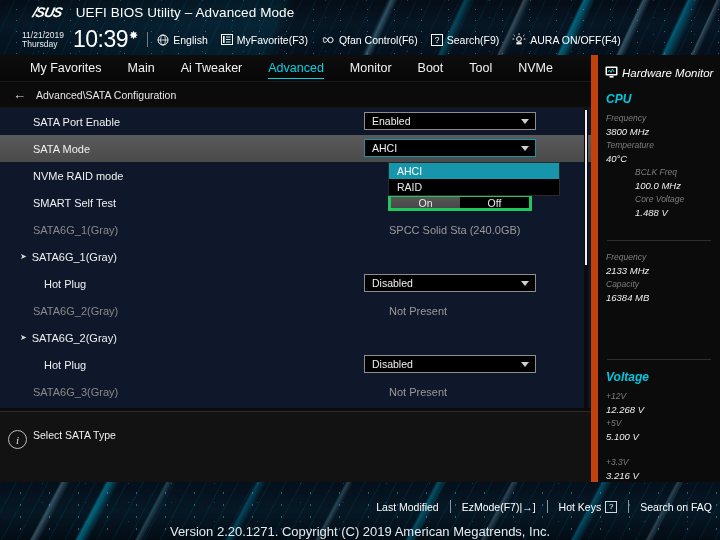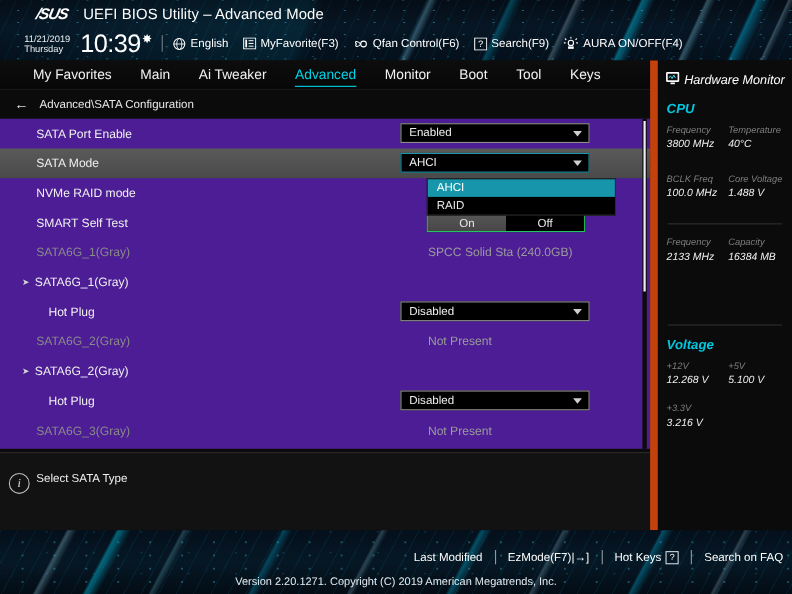--- a/index.html
+++ b/index.html
@@ -65,21 +65,21 @@
 
   
   .crumb {
     position:absolute; left:0; top:82px; width:591px; height:26px;
     display:flex; align-items:center; background:#0b0b0b; border-bottom:1px solid #161616;
   }
   .crumb-arrow { margin-left:13px; color:#ddd; font-size:13px; line-height:1; }
   .crumb-txt { margin-left:10px; color:#e6e6e6; font-size:10.5px; }
 
   
-  .pane { position:absolute; left:0; top:108px; width:591px; height:300px; background:#4c1d95; overflow:hidden; }
+  .pane { position:absolute; left:0; top:108px; width:591px; height:300px; background:#0f172a; overflow:hidden; }
   .row { position:relative; height:27px; display:flex; align-items:center; }
   .row.sel { background:linear-gradient(180deg,#5a5a5a,#4a4a4a); }
   .lbl { font-size:11px; color:#f0f0f0; white-space:nowrap; }
   .lbl.ind1 { margin-left:33px; }
   .lbl.ind2 { margin-left:44px; }
   .lbl.gray { color:#8a8a8a; }
   .tri { color:#d8d8d8; font-size:8px; margin-left:20px; margin-right:5px; }
   .valtxt { position:absolute; left:389px; font-size:11px; color:#9a9a9a; }
 
   .ddl {
@@ -88,21 +88,21 @@
     display:flex; align-items:center; justify-content:space-between; padding:0 6px 0 7px;
   }
   .ddl.focus { border-color:#1f94a8; }
   .ddl span.v { color:#efefef; font-size:10.5px; }
   .ddl .caret { width:0;height:0;border-left:4px solid transparent;border-right:4px solid transparent;border-top:5px solid #cfcfcf; }
 
   .ddopen { position:absolute; left:388px; width:172px; background:#000; border:1px solid #2a2a2a; z-index:9; }
   .ddopen .opt { height:16px; display:flex; align-items:center; padding-left:8px; font-size:10.5px; color:#e8e8e8; }
   .ddopen .opt.hi { background:#1795ab; color:#fff; }
 
-  .toggle { position:absolute; left:388px; width:144px; height:17px; display:flex; border:1px solid #22c55e; background:#000; }
+  .toggle { position:absolute; left:388px; width:144px; height:17px; display:flex; border:3px solid #22c55e; background:#000; }
   .toggle div { flex:1; display:flex; align-items:center; justify-content:center; font-size:10.5px; color:#e8e8e8; }
   .toggle div.on { background:linear-gradient(180deg,#565656,#474747); }
 
   
   .sbar { position:absolute; left:584px; top:108px; width:4px; height:300px; background:#0b0b0b; }
   .sthumb { position:absolute; left:585px; top:110px; width:2px; height:155px; background:#efefef; }
 
   
   .infobar { position:absolute; left:0; top:411px; width:591px; height:71px; background:#121212; border-top:1px solid #2b2b2b; }
   .info-ico {
@@ -110,21 +110,21 @@
     border:1px solid #bdbdbd; color:#e6e6e6; font-size:11px; font-style:italic;
     display:flex; align-items:center; justify-content:center; font-family:"Liberation Serif", serif;
   }
   .info-txt { position:absolute; left:33px; top:17px; color:#f0f0f0; font-size:10.5px; }
 
   
   .hw { position:absolute; left:591px; top:55px; width:129px; height:427px; background:#0b0b0b; border-left:7px solid #c2410c;font-style:italic; }
   .hw-head { display:flex; align-items:center; padding:9px 0 0 7px; }
   .hw-head .t { color:#fff; font-size:11.5px; margin-left:4px; }
   .hw-sec { color:#00c8e0; font-size:12px; font-weight:bold; padding-left:8px; }
-  .hw-grid { display:flex; padding-left:8px; margin-top:6px; }
+  .hw-grid { display:flex; padding-left:8px; margin-top:6px;flex-direction:column; }
   .hw-col { width:56px; }
   .hw-k { color:#7e7e7e; font-size:8.5px; line-height:13px; }
   .hw-v { color:#efefef; font-size:9.5px; line-height:14px; }
   .hw-hr { height:1px; background:#2e2e2e; margin:0 9px; }
 
   
   .footer {
     position:absolute; left:0; top:482px; width:720px; height:58px;
     background:
       linear-gradient(118deg, transparent 8%, rgba(160,215,235,0.30) 8.3%, transparent 9.4%),
@@ -144,21 +144,21 @@
     background-image:
       radial-gradient(circle, rgba(70,205,240,.9) 0.6px, transparent 0.7px),
       radial-gradient(circle, rgba(40,150,190,.7) 0.5px, transparent 0.6px);
     background-size: 29px 12px, 43px 19px;
     background-position: 6px 5px, 21px 11px;
   }
   .ftr-links { position:absolute; right:8px; top:18px; display:flex; align-items:center; }
   .flink { color:#fff; font-size:10.5px; display:flex; align-items:center; white-space:nowrap; }
   .fsep { width:1px; height:13px; background:#8d9aa3; margin:0 11px; }
   .kbox { border:1px solid #cfd8de; color:#fff; font-size:8px; width:12px; height:12px; display:flex; align-items:center; justify-content:center; margin-left:4px; }
-  .ver { position:absolute; left:0; top:42px; width:720px; text-align:center; color:#e4eaef; font-size:10px; }
+  .ver { position:absolute; left:0; top:42px; width:720px; text-align:center; color:#e4eaef; font-size:13px; }
 </style>
 </head>
 <body>
 
 <div id="app">
 
   <div class="header">
     <div class="hdr-dots"></div>
 
     <div class="hdr-top">
@@ -239,21 +239,21 @@
   </div>
 
   <div class="tabs">
     <div class="tab">My Favorites</div>
     <div class="tab">Main</div>
     <div class="tab">Ai Tweaker</div>
     <div class="tab active">Advanced</div>
     <div class="tab">Monitor</div>
     <div class="tab">Boot</div>
     <div class="tab">Tool</div>
-    <div class="tab">Keys</div>
+    <div class="tab">NVMe</div>
   </div>
 
   <div class="crumb">
     <div class="crumb-arrow">←</div>
     <div class="crumb-txt">Advanced\SATA Configuration</div>
   </div>
 
   <div class="pane">
 
     <div class="row">
@@ -362,21 +362,21 @@
       <div class="hw-grid">
         <div class="hw-col">
           <div class="hw-k">Frequency</div>
           <div class="hw-v">3800 MHz</div>
         </div>
         <div class="hw-col">
           <div class="hw-k">Temperature</div>
           <div class="hw-v">40°C</div>
         </div>
       </div>
-      <div class="hw-grid" style="margin-top:17px;">
+      <div class="hw-grid" style="margin-top:0;align-items:center;">
         <div class="hw-col">
           <div class="hw-k">BCLK Freq</div>
           <div class="hw-v">100.0 MHz</div>
         </div>
         <div class="hw-col">
           <div class="hw-k">Core Voltage</div>
           <div class="hw-v">1.488 V</div>
         </div>
       </div>
     </div>

